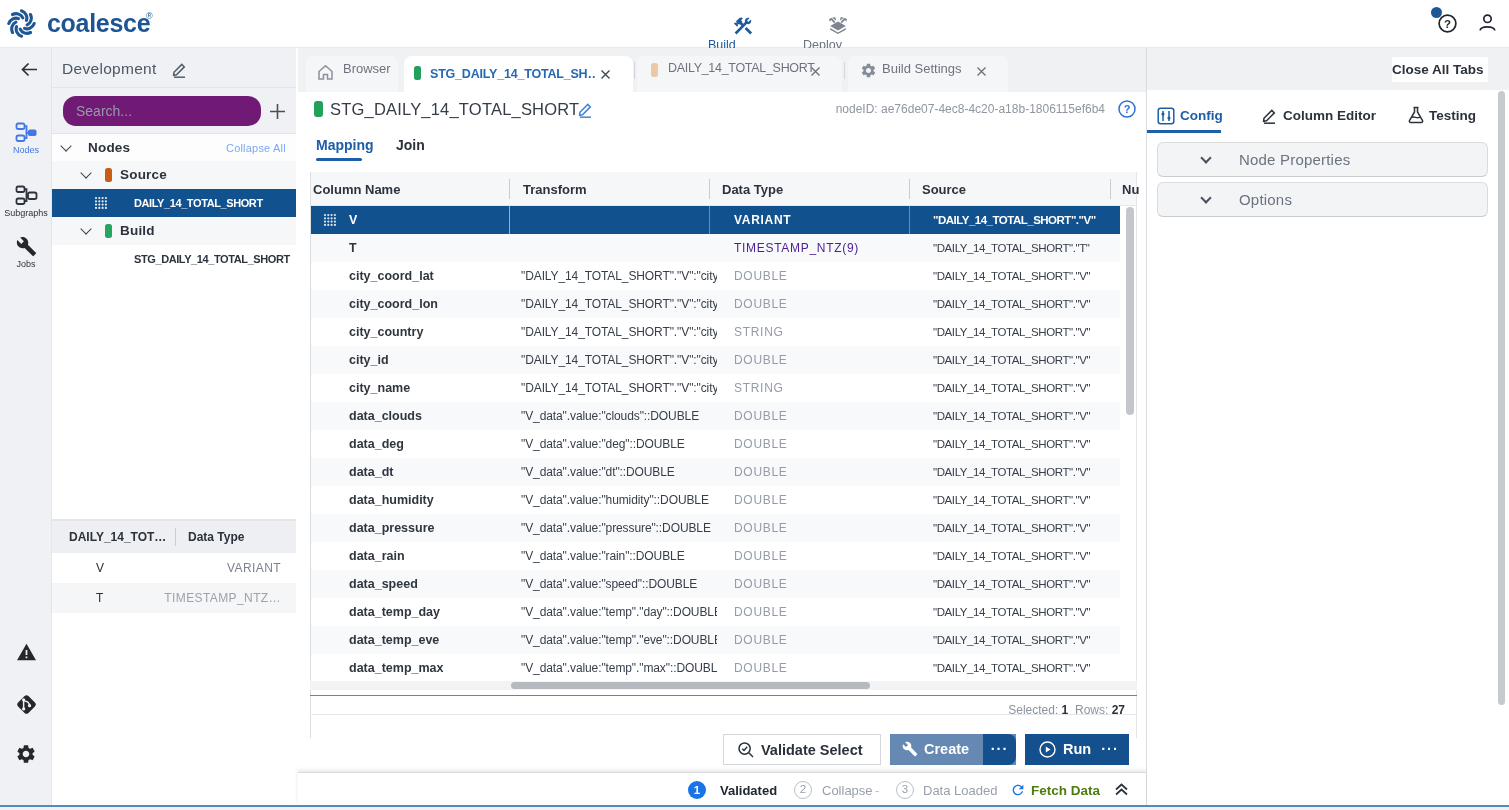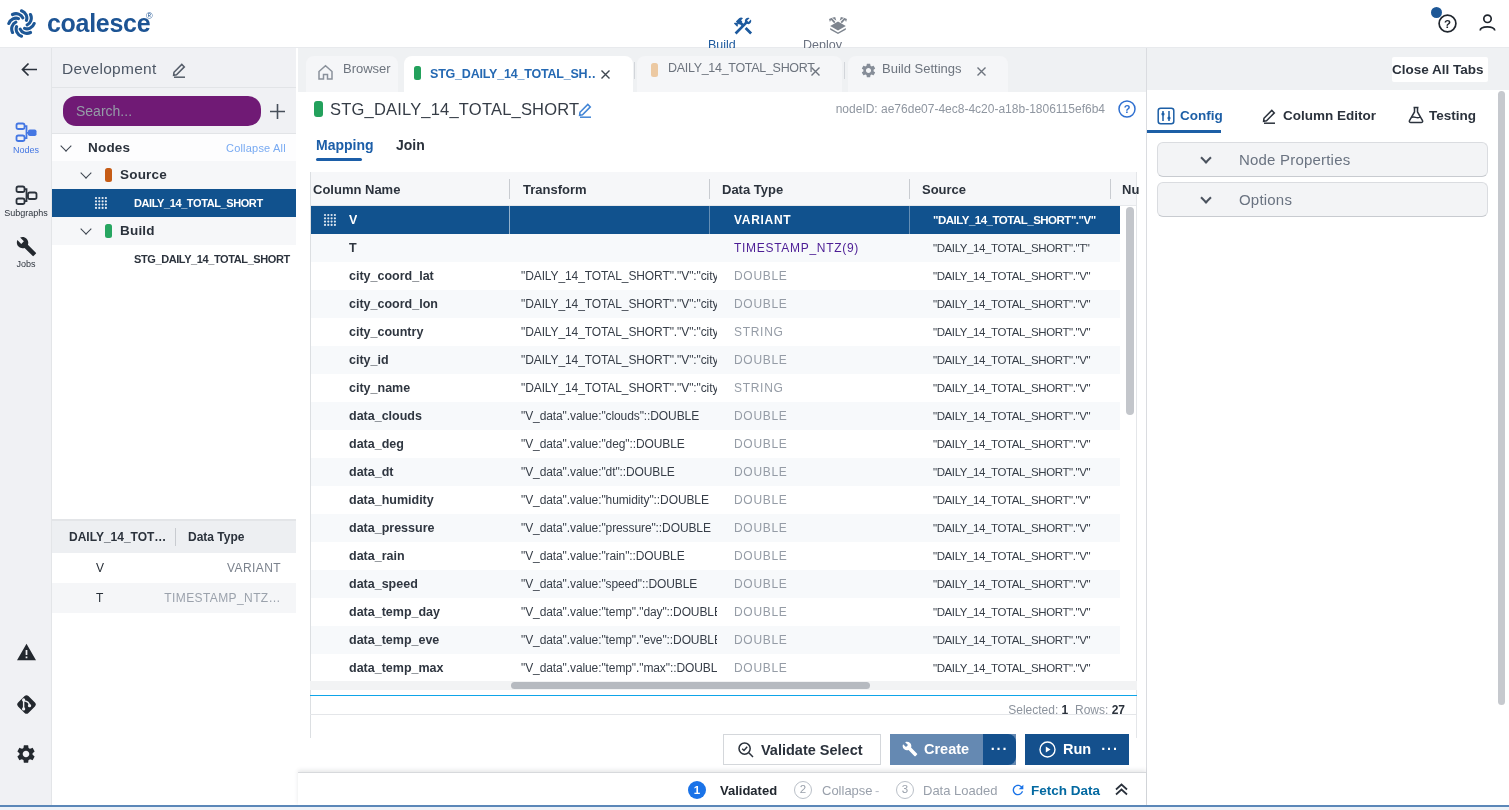--- a/index.html
+++ b/index.html
@@ -440,21 +440,21 @@
 <div class="stepc" style="left:390px;background:#1a73e8;color:#fff;font-weight:bold">1</div>
 <span class="steplbl" style="left:422px;color:#21272f;font-weight:bold">Validated</span>
 <div class="stepc" style="left:496px;border:1.5px solid #bac0c8;color:#99a0ab;line-height:15px">2</div>
 <span class="steplbl" style="left:524px;color:#99a0ab">Collapse</span>
 <span class="steplbl" style="left:577px;color:#b7bdc5">-</span>
 <div class="stepc" style="left:598px;border:1.5px solid #bac0c8;color:#99a0ab;line-height:15px">3</div>
 <span class="steplbl" style="left:625px;color:#99a0ab">Data Loaded</span>
 <svg class="svgi ab" style="left:712px;top:9px" width="16" height="16" viewBox="0 0 24 24" fill="#1a73e8">
         <path d="M17.65 6.35C16.2 4.9 14.21 4 12 4c-4.42 0-7.99 3.58-8 8s3.57 8 8 8c3.73 0 6.84-2.55 7.73-6h-2.08c-.82 2.33-3.04 4-5.65 4-3.31 0-6-2.69-6-6s2.69-6 6-6c1.66 0 3.14.69 4.22 1.78L13 11h7V4l-2.35 2.35z"></path>
       </svg>
-<span class="steplbl" style="left:733px;color:#0369a1;font-weight:bold;font-size:13.5px">Fetch Data</span>
+<span class="steplbl" style="left:733px;color:#4d7c0f;font-weight:bold;font-size:13.5px">Fetch Data</span>
 <svg class="svgi ab" style="left:815px;top:8px" width="17" height="17" viewBox="0 0 17 17" fill="none" stroke="#2b323c" stroke-width="1.7">
         <path d="M3 8.5 L8.5 3.5 L14 8.5 M3 13.5 L8.5 8.5 L14 13.5"></path>
       </svg>
 </div>
 </div>
 
 <div class="ab" id="rpanel">
 <div class="ab" id="rptop">
       <div class="ab" id="closetabs">Close All Tabs</div>
     </div>

